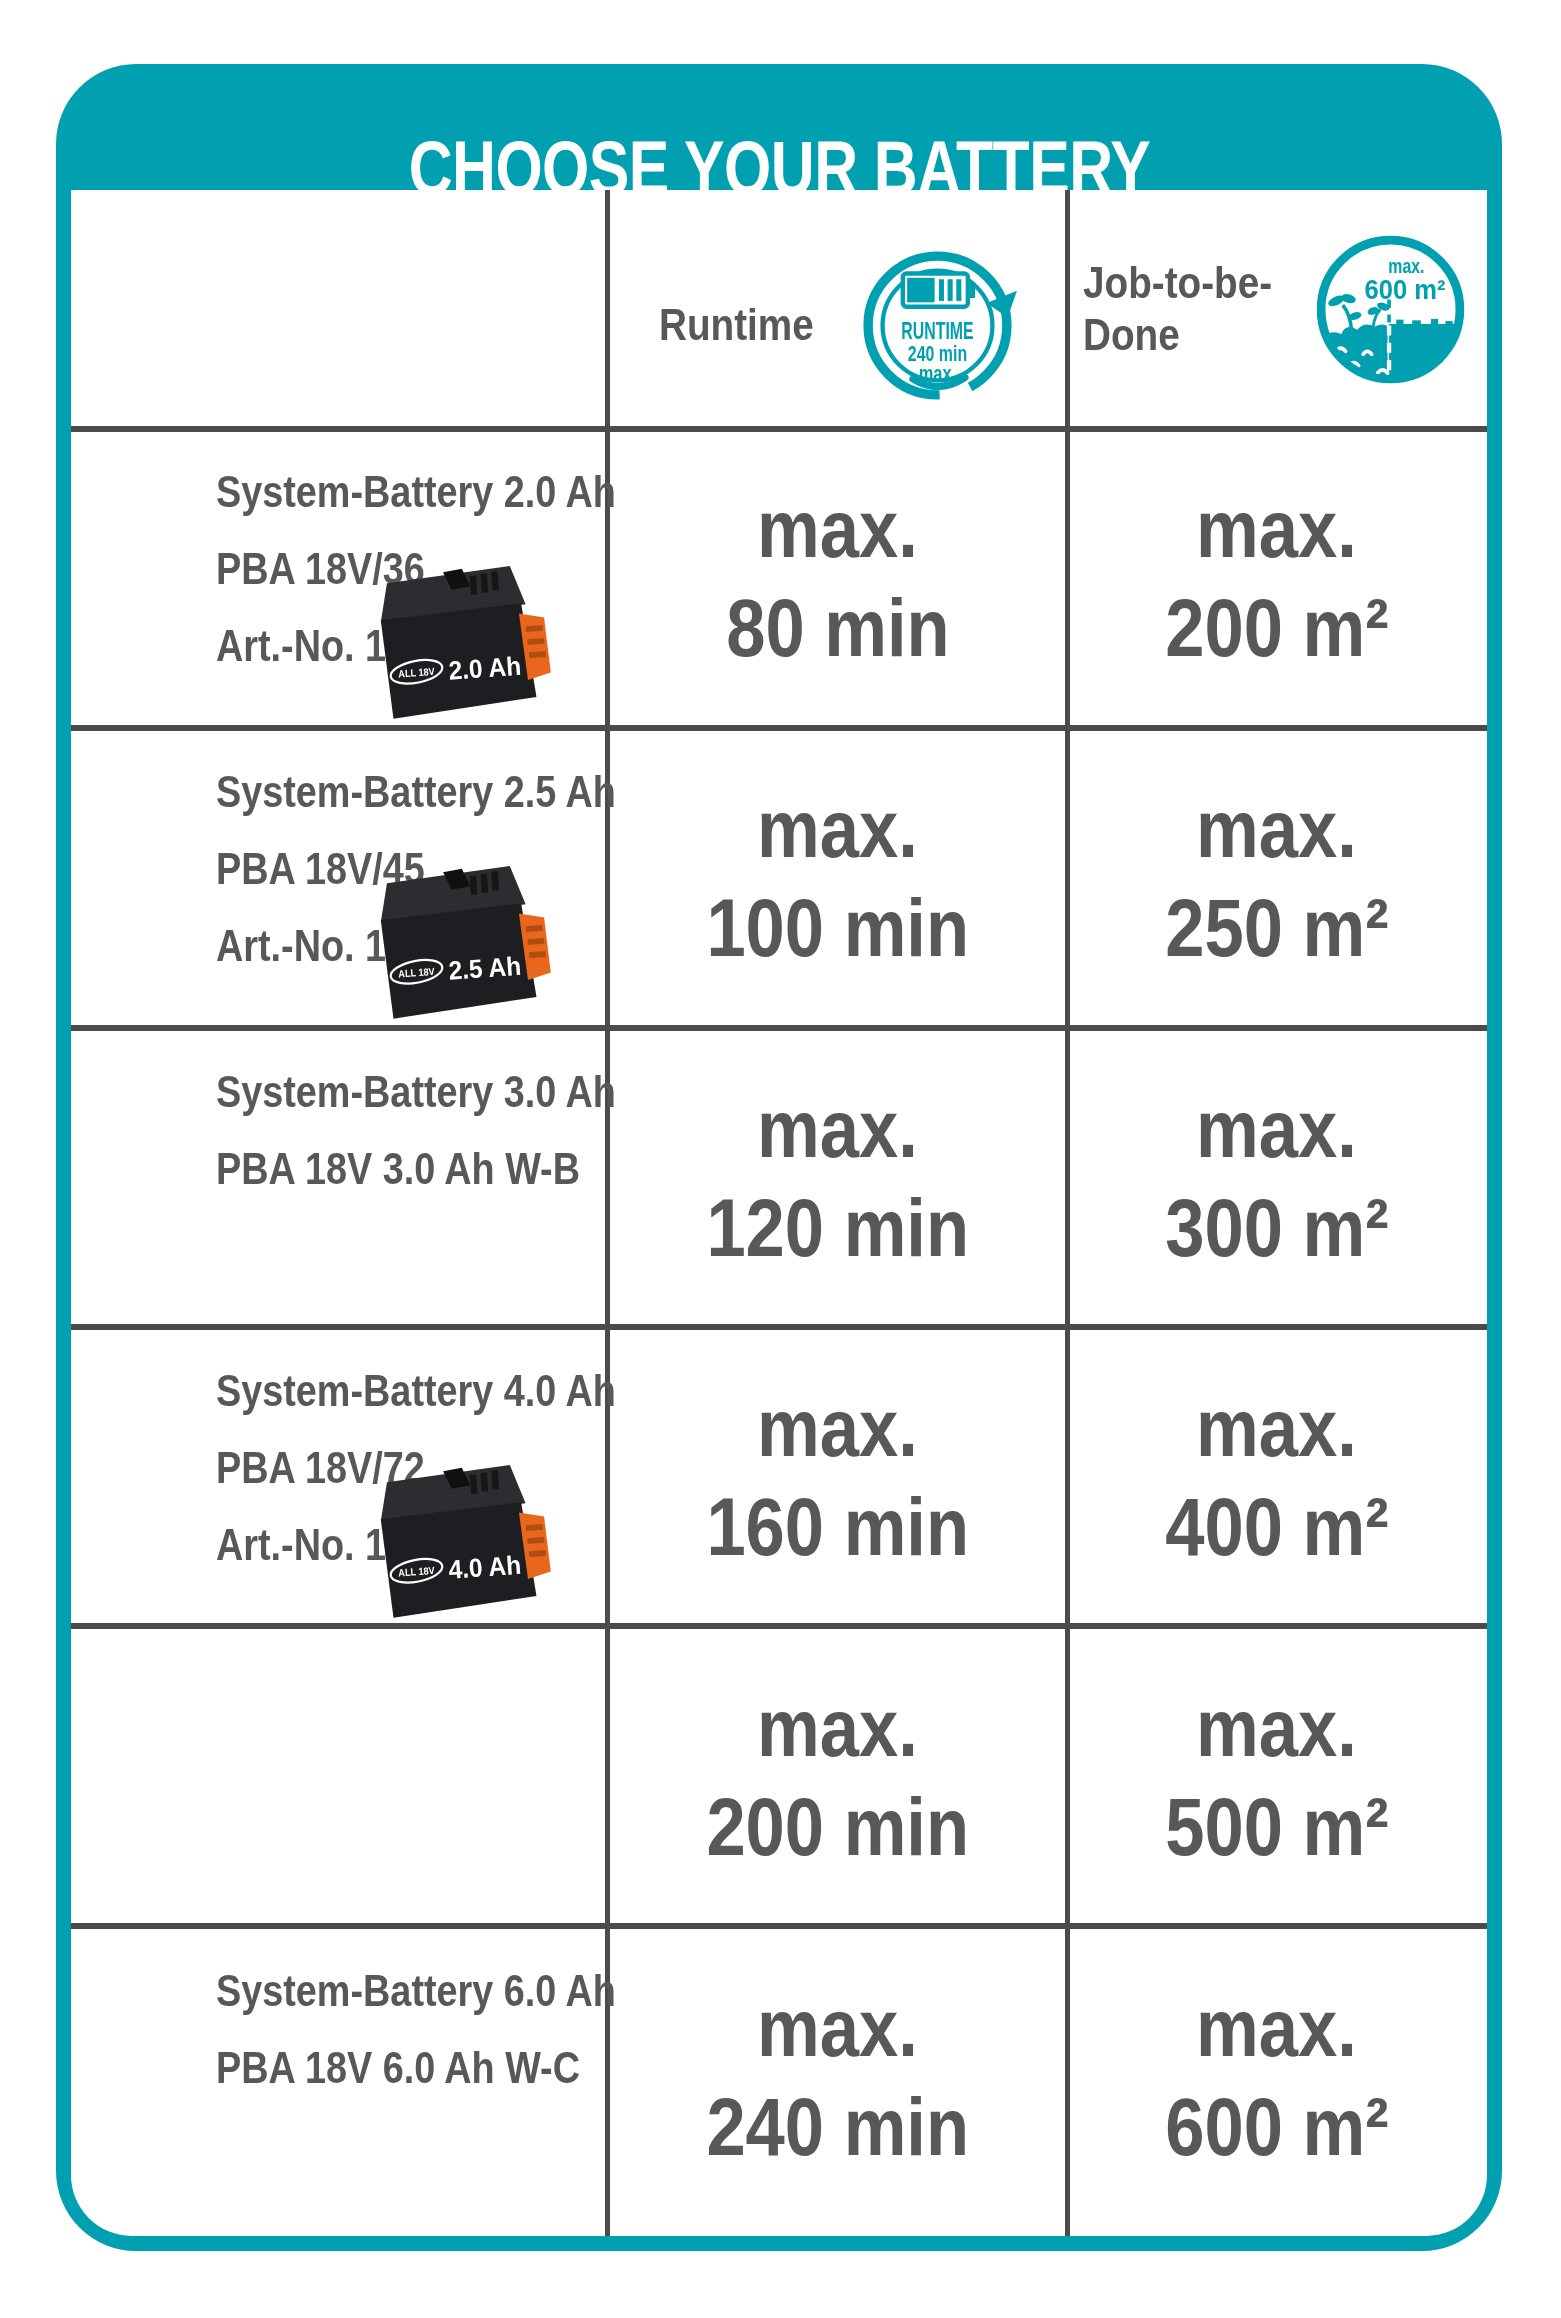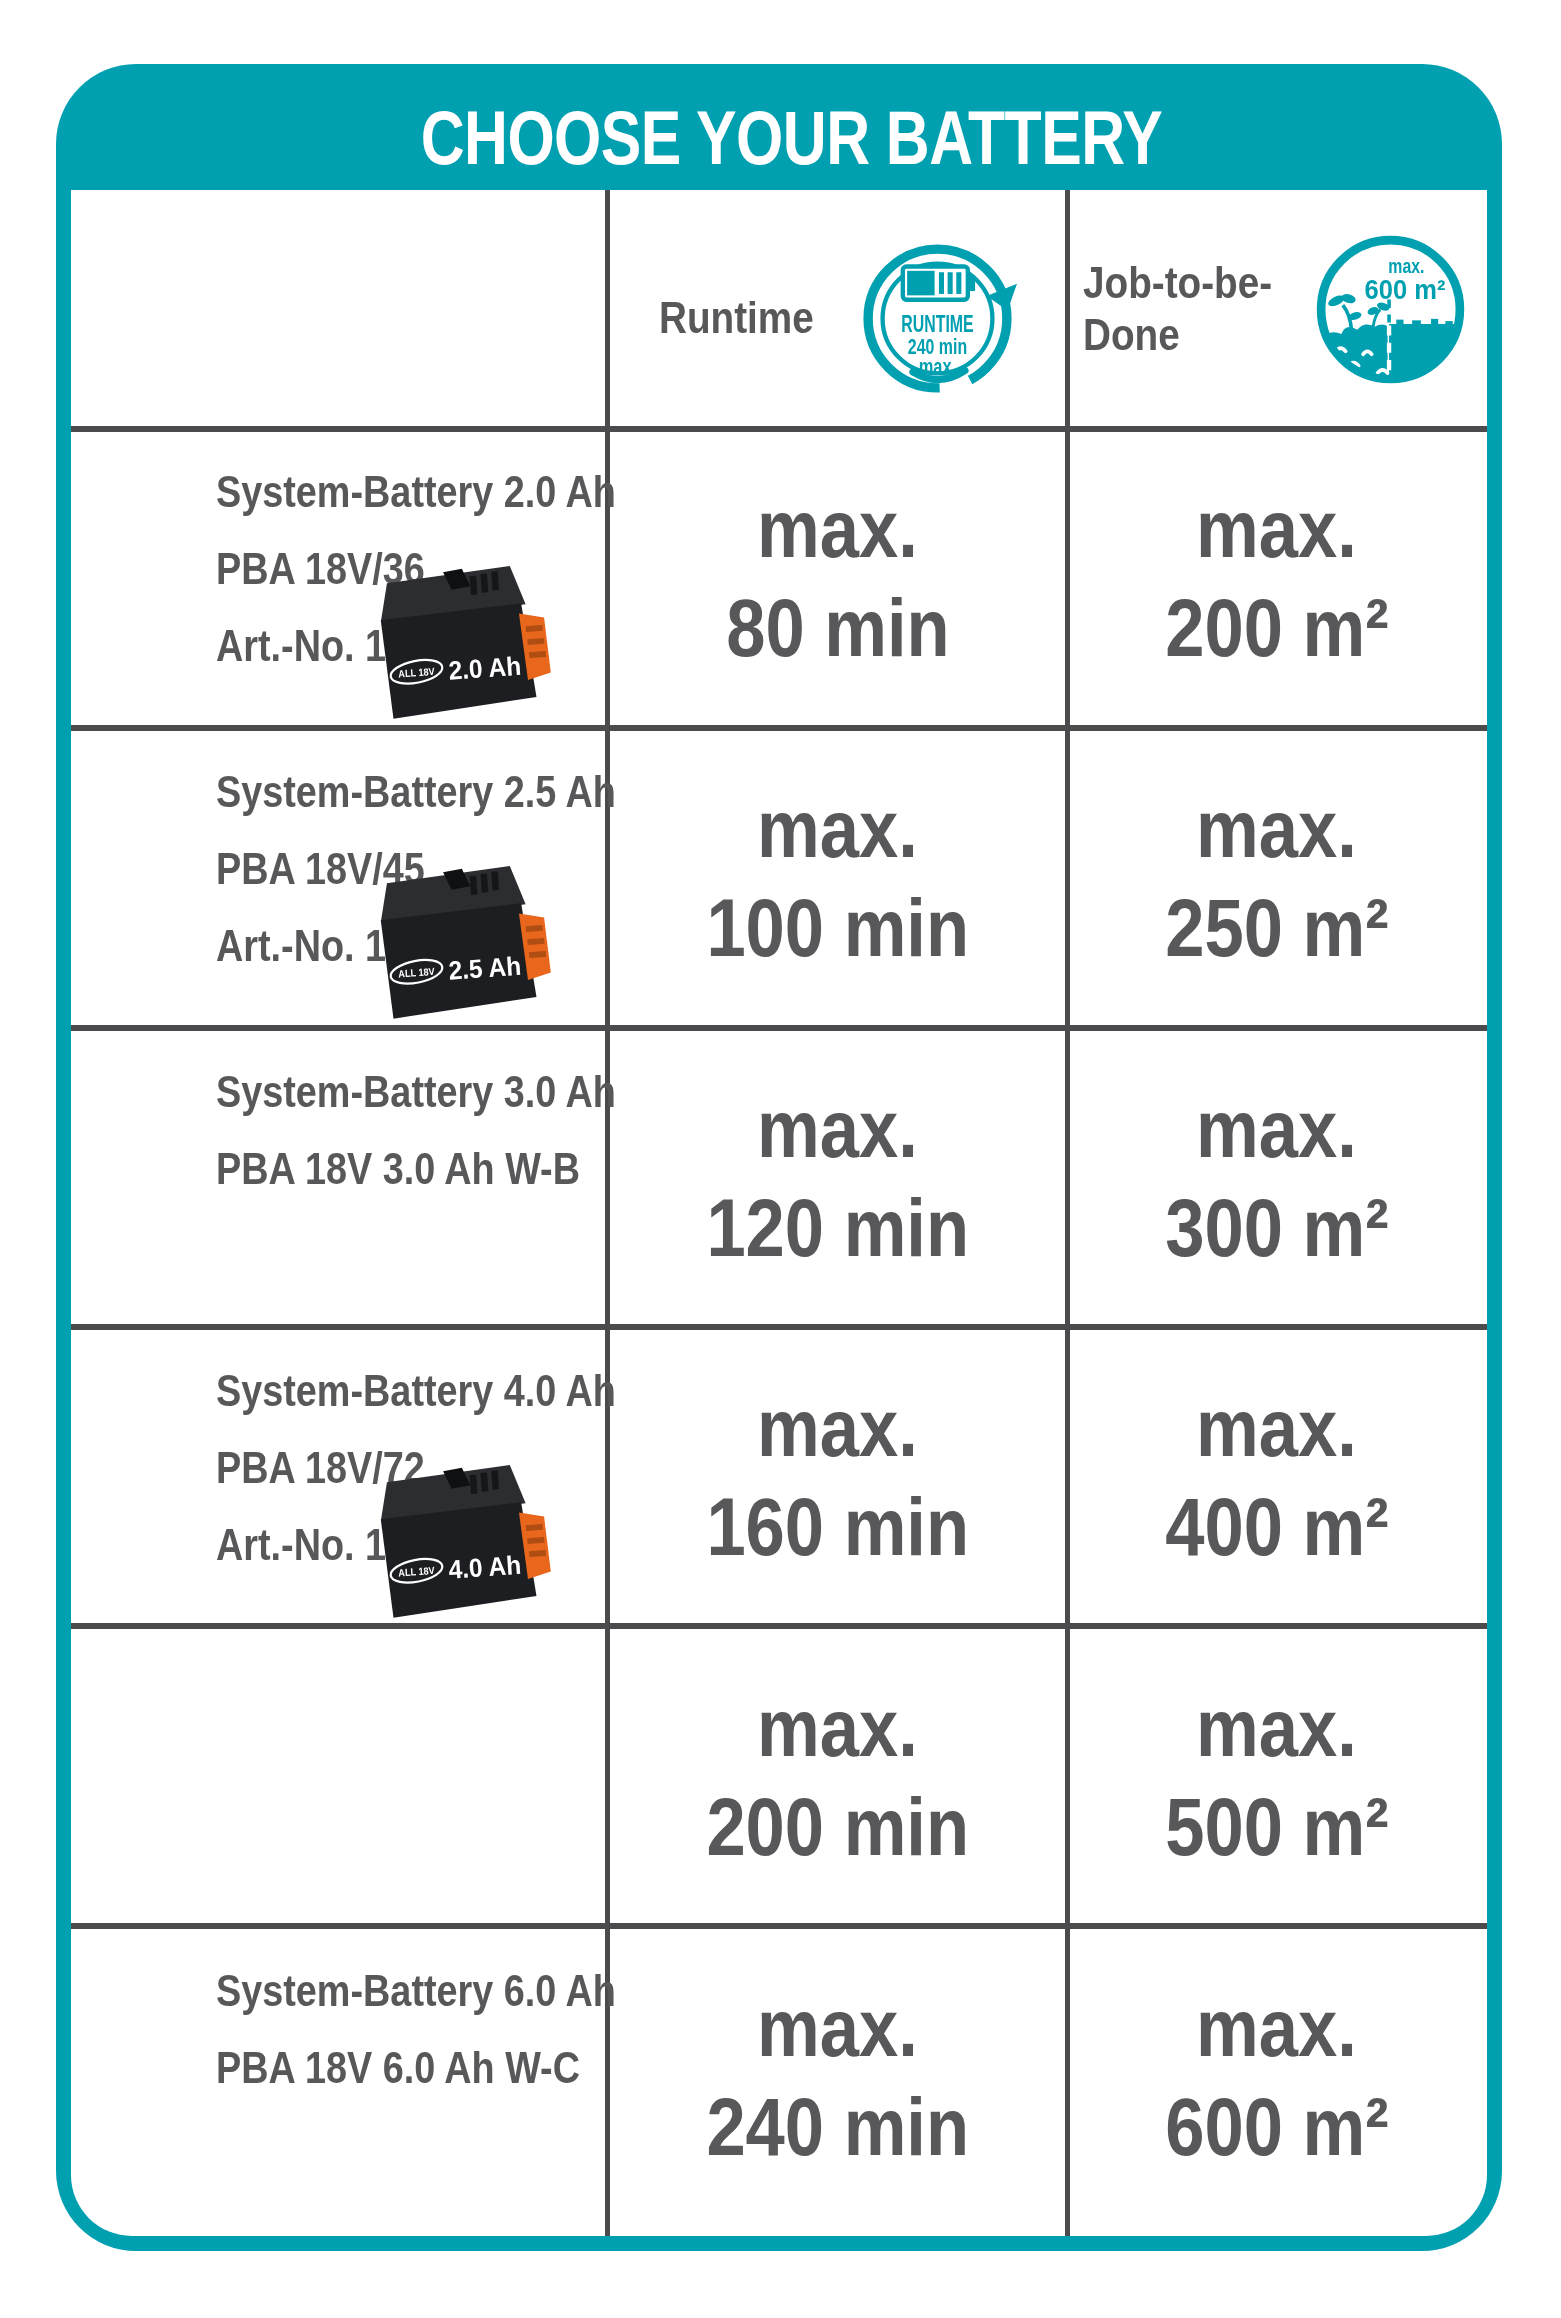--- a/index.html
+++ b/index.html
@@ -1,32 +1,32 @@
 <!DOCTYPE html>
 <html style="font-size:11.7px"><head>
 <meta charset="utf-8">
 <style>
   html,body{margin:0;padding:0;background:#ffffff;}
   .page{position:relative;width:1561px;height:2319px;background:#ffffff;overflow:hidden;
         font-family:"Liberation Sans",sans-serif;color:#58585a;}
   .card{position:absolute;left:56px;top:64px;width:1446px;height:2187px;
         background:#00a0b1;border-radius:80px;}
-  .card-title{position:absolute;left:12px;top:0;width:100%;height:147px;
-        display:flex;align-items:center;justify-content:center;}
+  .card-title{position:absolute;left:0;top:0;width:100%;height:147px;
+        display:flex;align-items:flex-end;justify-content:center;}
   .card-title span{color:#ffffff;font-weight:bold;font-size:76px;letter-spacing:-0.7px;
         transform:scaleX(0.80);transform-origin:center;white-space:nowrap;}
   .inner{position:absolute;left:15.3px;right:15.3px;top:126px;bottom:15.3px;background:#ffffff;
         border-radius:0 0 61px 61px;overflow:hidden;}
   
   .hline{position:absolute;left:0;right:0;height:5.8px;background:#4b4b4d;}
   .vline{position:absolute;top:0;bottom:0;width:4.4px;background:#4b4b4d;}
   .v1{left:534px;} .v2{left:994px;}
   
   .header-row{position:absolute;left:0;top:0;width:100%;height:238px;}
-  .runtime-cell{position:absolute;left:537px;top:9px;width:459px;height:238px;
+  .runtime-cell{position:absolute;left:537px;top:16px;width:459px;height:238px;
         display:flex;align-items:center;justify-content:center;gap:19px;}
   .job-cell{position:absolute;left:996px;top:0;width:419px;height:238px;
         display:flex;align-items:center;justify-content:center;gap:8px;}
   .hdr-label{font-size:45px;font-weight:bold;line-height:52px;
         transform:scaleX(0.86);transform-origin:left center;white-space:nowrap;}
   .badge{width:159px;height:159px;flex:0 0 auto;}
   
   .row{position:absolute;left:0;width:100%;height:300px;}
   .cell{position:absolute;top:0;height:100%;}
   .cell-product{left:0;width:537px;margin-left:48px;}

